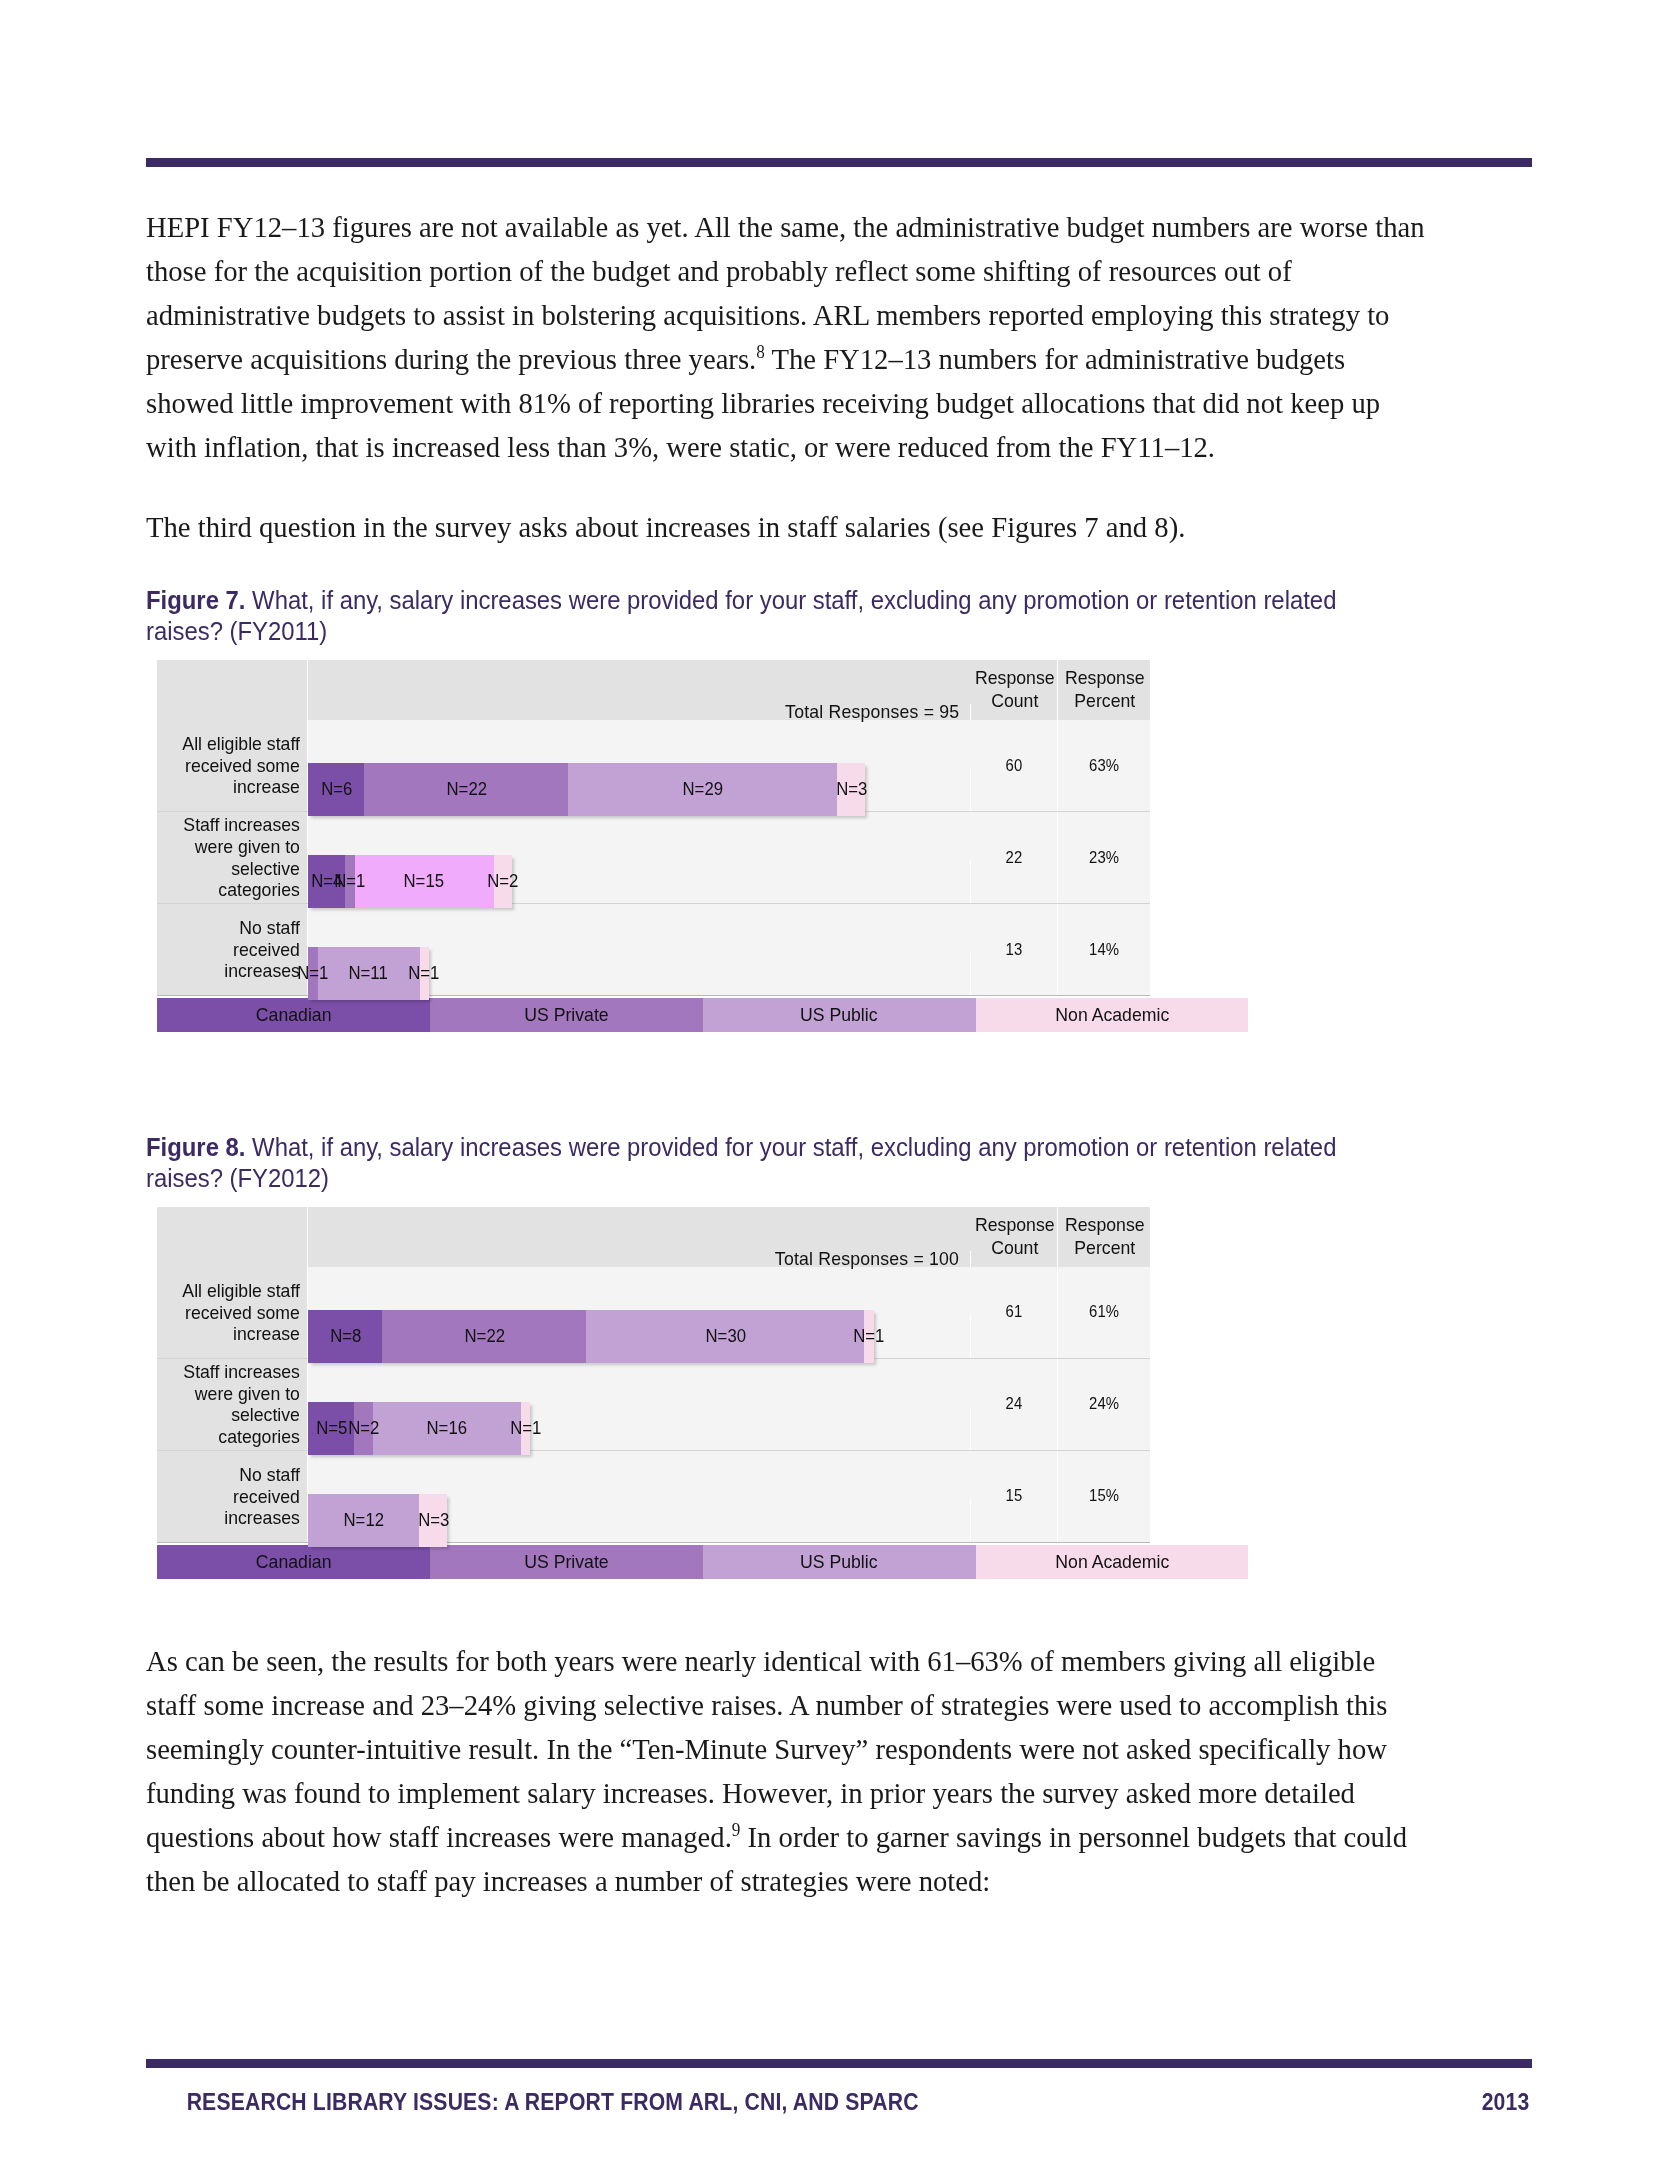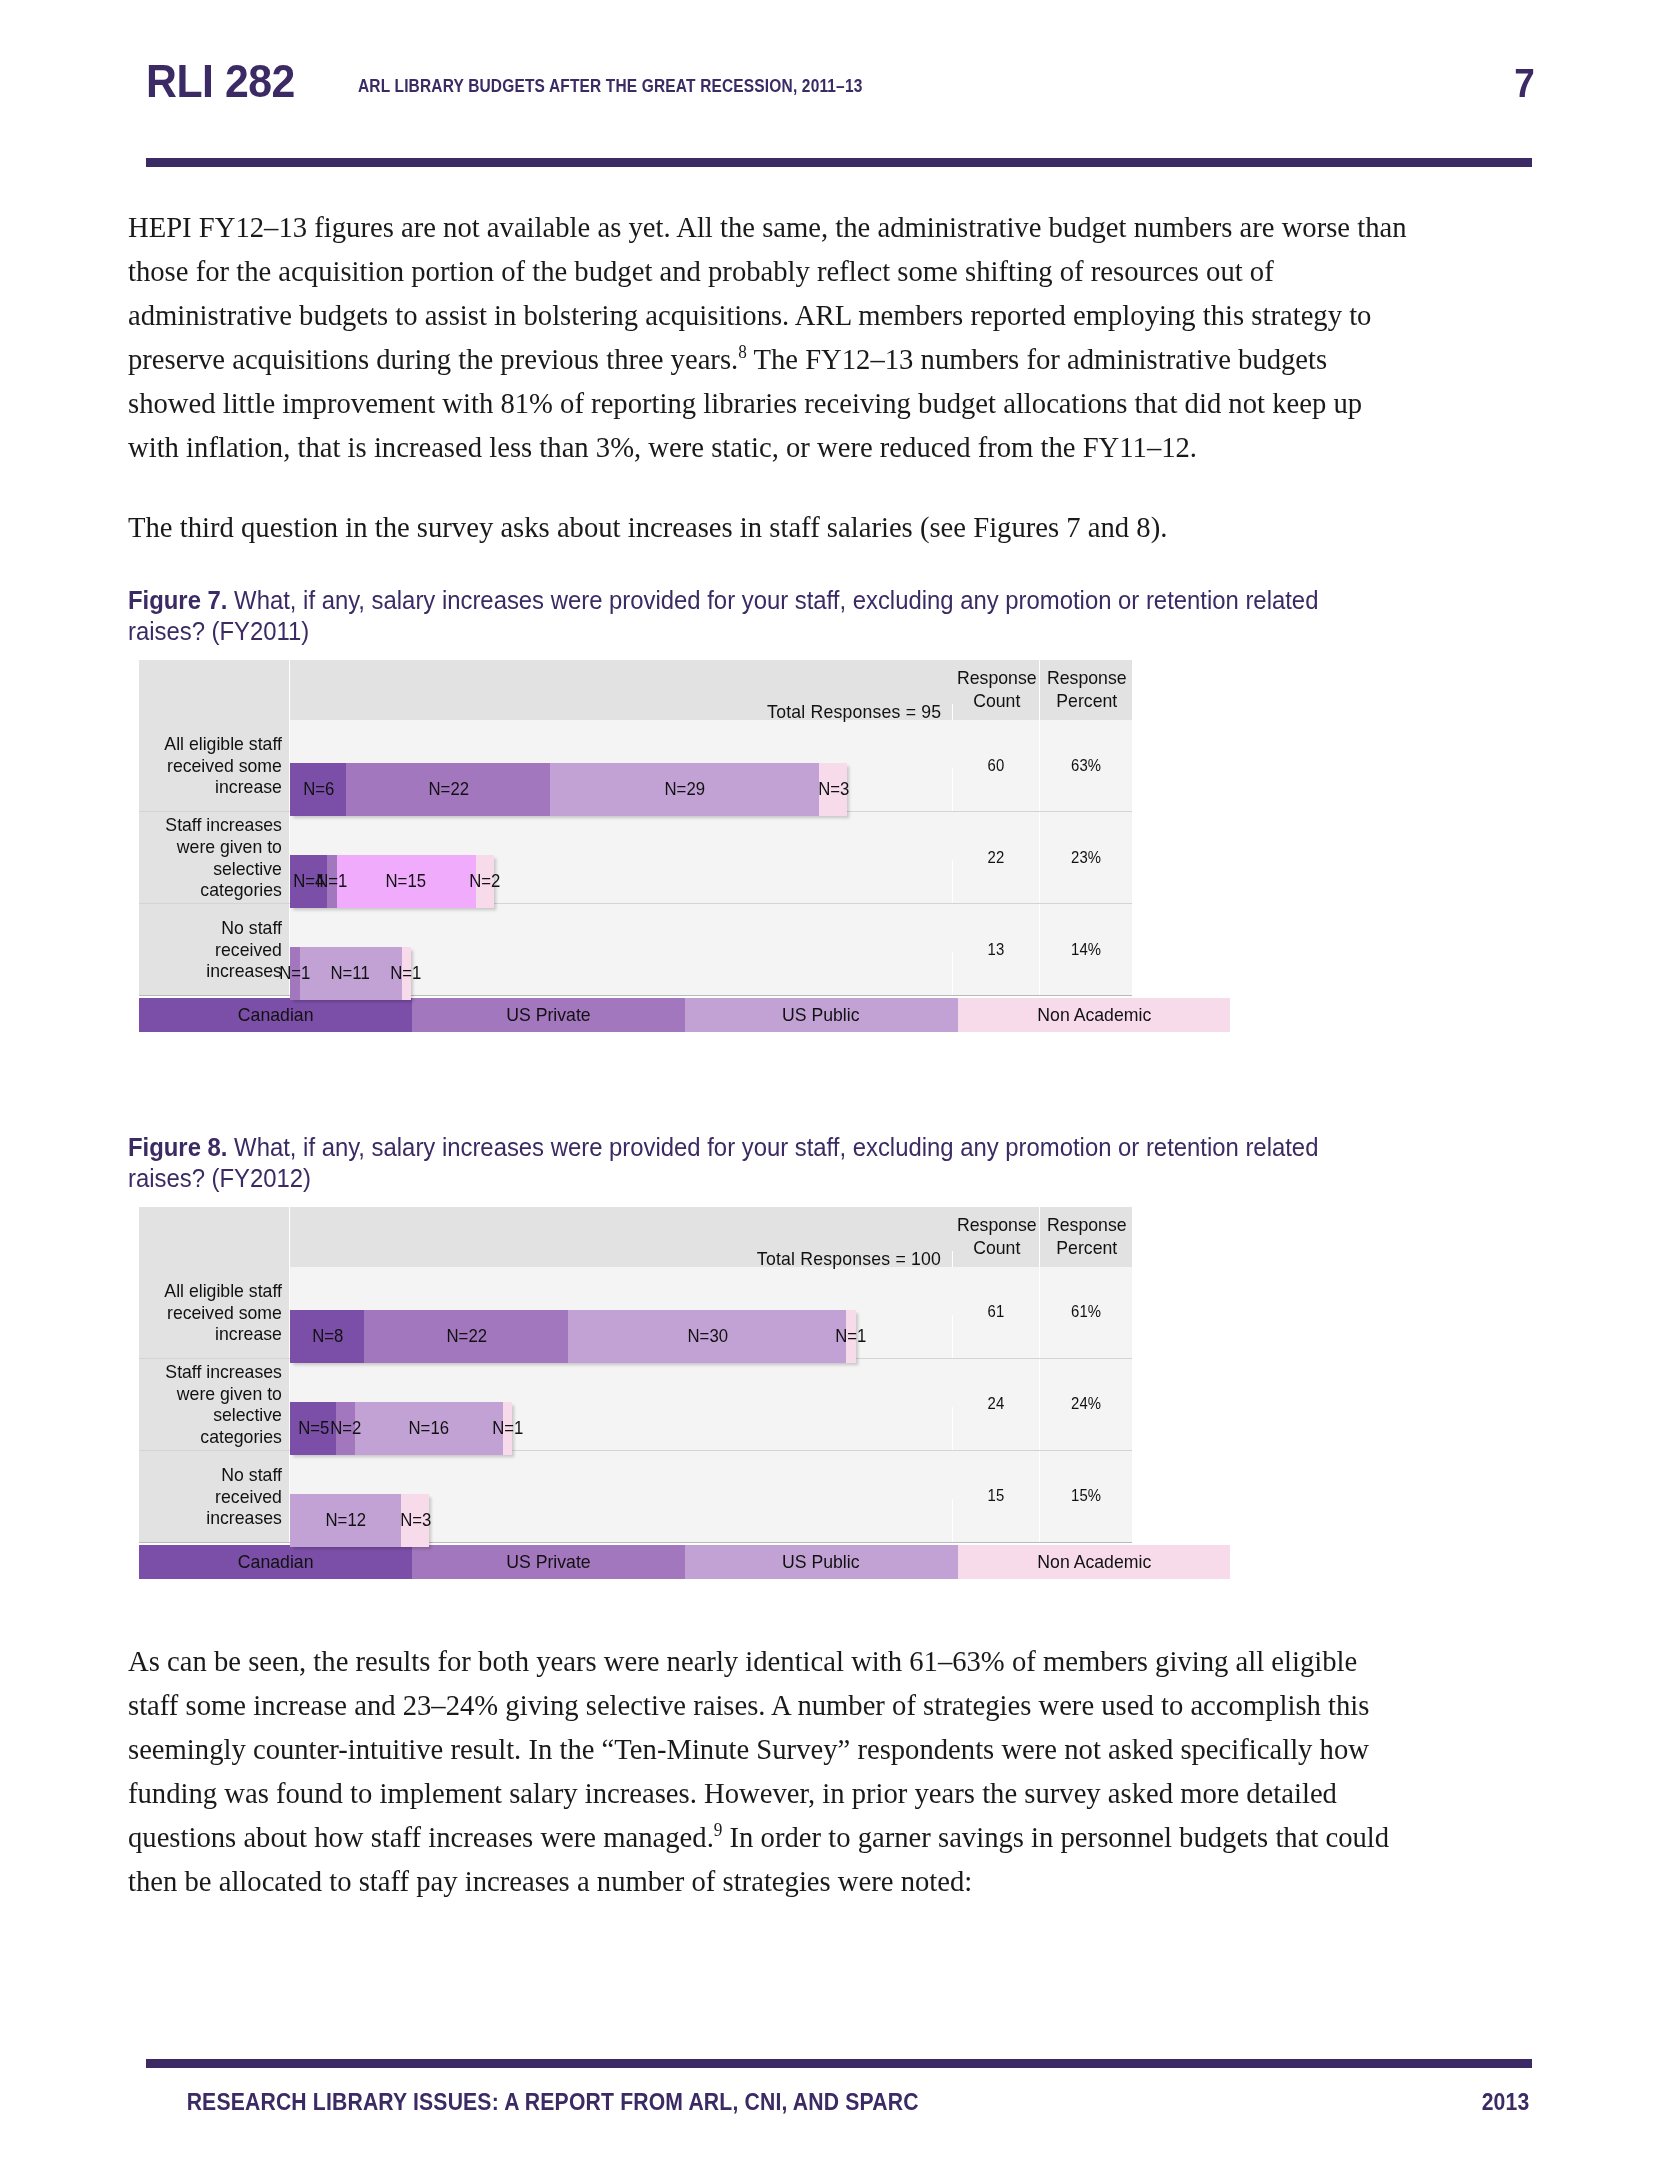--- a/index.html
+++ b/index.html
@@ -32,21 +32,21 @@
     font-family:"Liberation Sans",sans-serif;
     font-weight:bold;font-size:41px;color:#3b2a63;line-height:1;
     transform:scaleX(0.9);transform-origin:right bottom;
   }
   .rule-top{
     position:absolute;left:146px;top:158px;width:1386px;height:8.5px;
     background:#3b2a63;
   }
 
   
-  .content{position:absolute;left:128px;top:205px;width:1389px;}
+  .content{position:absolute;left:146px;top:205px;width:1389px;}
   p.body{
     font-family:"Liberation Serif",serif;
     font-size:30px;line-height:44px;color:#1a1a1a;
     margin:0 0 36px 0;width:1347px;
     transform:scaleX(0.955);transform-origin:left top;
   }
   p.body sup{font-size:18px;vertical-align:super;line-height:0;}
 
   
   .fig-caption{
@@ -145,29 +145,20 @@
 
   .fig-block{margin-bottom:0;}
   .gap-lg{height:100px;}
   .gap-md{height:60px;}
 </style>
 </head>
 <body>
 
 <div class="page">
 
-  <div class="header">
-    <div class="hdr-row">
-      <div class="hdr-left">
-        <div class="rli-title">RLI 282</div>
-        <div class="hdr-sub">ARL LIBRARY BUDGETS AFTER THE GREAT RECESSION, 2011–13</div>
-      </div>
-      <div class="page-num">7</div>
-    </div>
-  </div>
   <div class="rule-top"></div>
 
   <div class="content">
 
     <p class="body"><span>HEPI FY12–13 figures are not available as yet. All the same, the administrative budget numbers are worse than those for the acquisition portion of the budget and probably reflect some shifting of resources out of administrative budgets to assist in bolstering acquisitions. ARL members reported employing this strategy to preserve acquisitions during the previous three years.</span><sup>8</sup><span> The FY12–13 numbers for administrative budgets showed little improvement with 81% of reporting libraries receiving budget allocations that did not keep up with inflation, that is increased less than 3%, were static, or were reduced from the FY11–12.</span></p>
 
     <p class="body">The third question in the survey asks about increases in staff salaries (see Figures 7 and 8).</p>
 
     <div class="fig-block">
       <div class="fig-caption"><b>Figure 7.</b><span> What, if any, salary increases were provided for your staff, excluding any promotion or retention related raises? (FY2011)</span></div>

